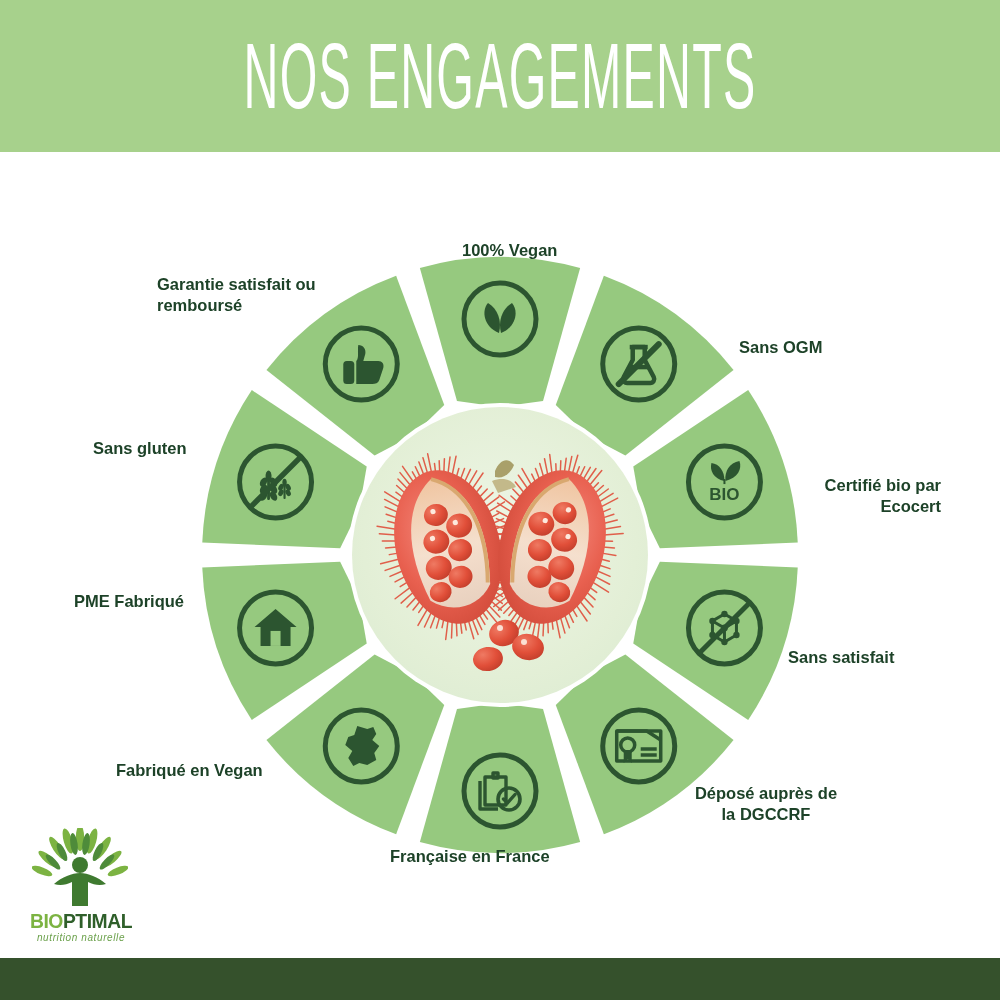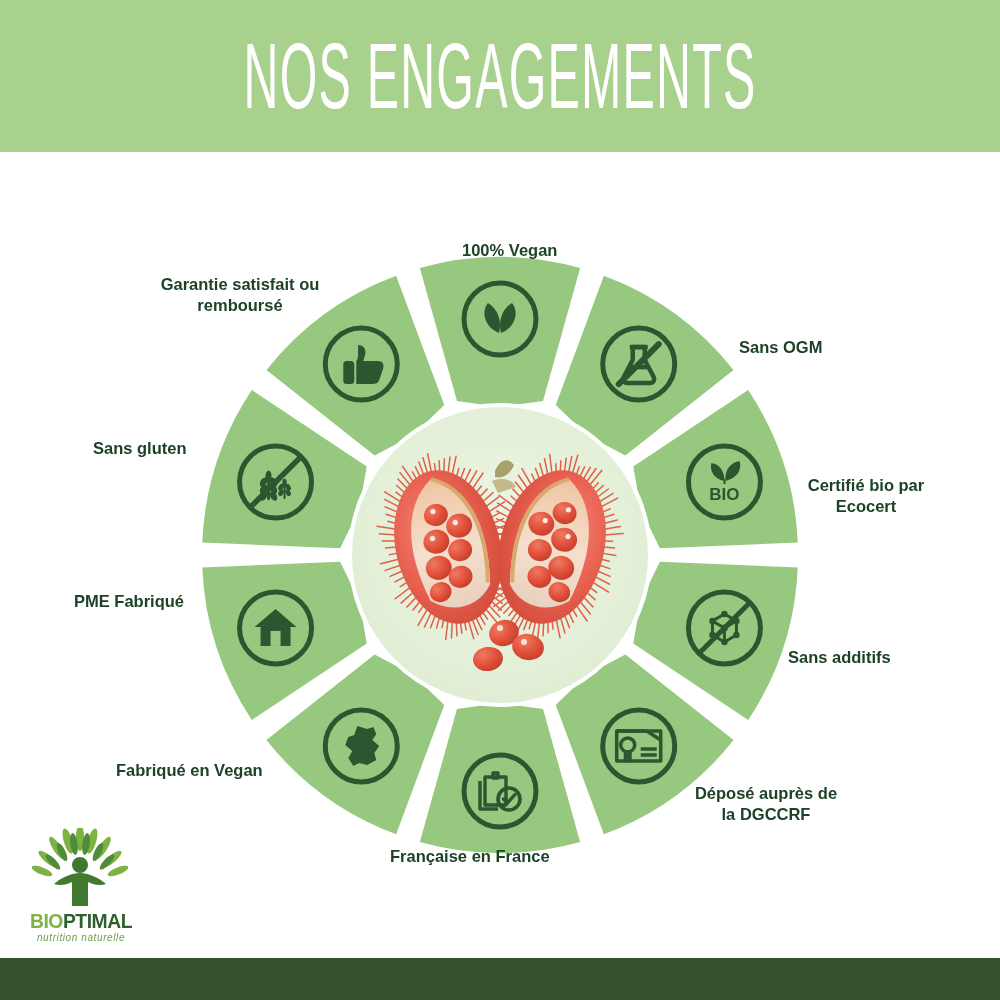--- a/index.html
+++ b/index.html
@@ -50,28 +50,28 @@
   
   .label {
     position:absolute;
     color:#1d4228;
     font-size:16.5px;
     font-weight:bold;
     line-height:1.3;
     white-space:pre-line;
   }
   .lb-vegan     { left:462px; top:240px;text-align:right; }
-  .lb-garantie  { left:145px; top:274px; text-align:center; width:190px;}
+  .lb-garantie  { left:157px; top:274px; width:190px;}
   .lb-gluten    { left:93px; top:438px; }
   .lb-pme       { left:74px;  top:591px; }
   .lb-fabrique  { left:116px; top:760px; }
   .lb-controle  { left:390px; top:846px; }
   .lb-dgccrf    { left:686px; top:783px; text-align:center; width:160px;}
   .lb-additifs  { left:788px; top:647px; }
-  .lb-ecocert   { left:791px; top:475px; text-align:center; width:150px;}
+  .lb-ecocert   { left:791px; top:475px; text-align:right; width:150px;}
   .lb-ogm       { left:718px; top:337px;margin-left:21px; }
 
   
   #logo { position:absolute; left:22px; top:828px; width:118px; height:120px; }
   #logo-mark { position:absolute; left:10px; top:0; width:96px; height:82px; }
   #logo-word {
     position:absolute; left:0px; top:82px; width:118px;
     text-align:center;
     font-size:21px; font-weight:bold; letter-spacing:-0.5px;
     line-height:1;
@@ -483,21 +483,21 @@
       <circle cx="148" cy="221" r="3" fill="#fbe0d4"></circle>
       <circle cx="172" cy="235" r="3" fill="#fbe0d4"></circle>
     </g>
   </svg>
 </div>
 
 <div class="label lb-vegan">100% Vegan</div>
 <div class="label lb-ogm">Sans OGM</div>
 <div class="label lb-ecocert">Certifié bio par
 Ecocert</div>
-<div class="label lb-additifs">Sans additifs</div>
+<div class="label lb-additifs">Sans satisfait</div>
 <div class="label lb-dgccrf">Déposé auprès de
 la DGCCRF</div>
 <div class="label lb-controle">Française en France</div>
 <div class="label lb-fabrique">Fabriqué en Vegan</div>
 <div class="label lb-pme">PME Fabriqué</div>
 <div class="label lb-gluten">Sans gluten</div>
 <div class="label lb-garantie">Garantie satisfait ou
 remboursé</div>
 
 <div id="footer-band"></div>

